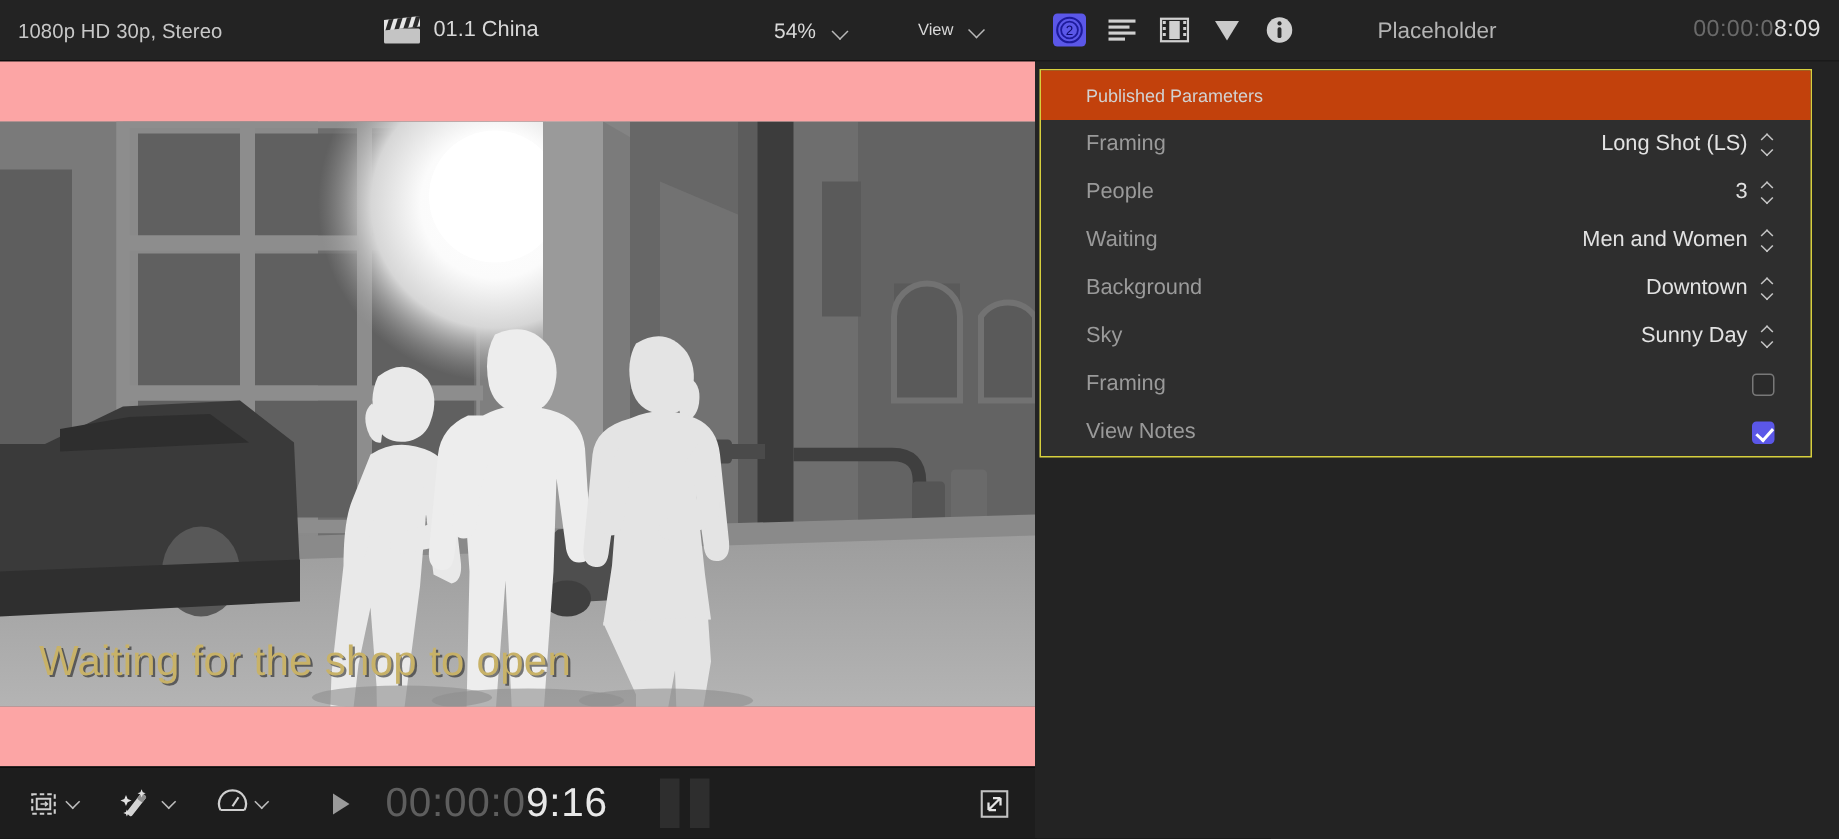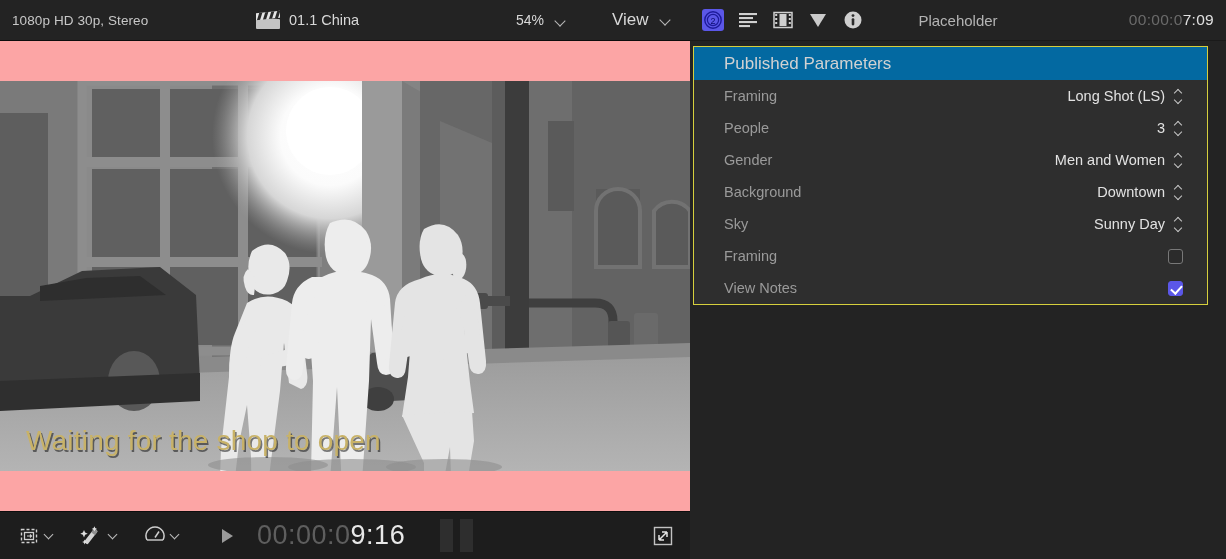--- a/index.html
+++ b/index.html
@@ -22,21 +22,21 @@
     position:relative;
   }
   .vt-left{ position:absolute; left:12px; font-size:13.5px; color:#c8c8c8; letter-spacing:.1px; }
   .vt-center{ position:absolute; left:256px; display:flex; align-items:center; gap:9px; }
   .clap{ width:24px; height:17px; position:relative; display:block; }
   .clap .board{ position:absolute; left:0; bottom:0; width:24px; height:10px; background:#c4c4c4; border-radius:1px;}
   .clap .top{ position:absolute; left:0; top:0; width:24px; height:7px; background:#e6e6e6; transform:skewY(-6deg); overflow:hidden;}
   .clap .top i{ position:absolute; top:-2px; width:3px; height:12px; background:#2a2a2a; transform:rotate(18deg); }
   .vt-title{ font-size:14.5px; color:#d8d8d8; }
   .vt-zoom{ position:absolute; left:516px; font-size:14px; color:#d8d8d8; }
-  .vt-view{ position:absolute; left:612px; font-size:17px; color:#d8d8d8; }
+  .vt-view{ position:absolute; left:612px; font-size:11px; color:#d8d8d8; }
   .chev{ display:inline-block; width:9px; height:9px; position:relative; margin-left:8px; vertical-align:middle;}
   .chev:after{
     content:""; position:absolute; left:0; top:0;
     width:7px; height:7px; border-right:1.6px solid #b8b8b8; border-bottom:1.6px solid #b8b8b8;
     transform:rotate(45deg);
   }
 
   .stage{ position:relative; height:470px; background:#fca5a5; display:flex; align-items:center; justify-content:center; }
   .frame{ position:relative; width:690px; height:390px; overflow:hidden; background:#8f8f8f; }
   .frame svg{ display:block; width:690px; height:390px; }
@@ -80,22 +80,22 @@
   .insp-tc{ position:absolute; right:12px; font-size:15.5px; color:#e0e0e0; letter-spacing:.3px;}
   .insp-tc .dim{ color:#6a6a6a; }
 
   .param-box{
     position:absolute; left:697px; top:0;
     margin-left:0;
     width:515px; border:1.5px solid #d6cf3d; background:#2e2e2e;
   }
   .param-box-pos{ position:absolute; left:3px; top:46px; width:515px; }
   .param-header{
-    height:33px; background:#0369a1; display:flex; align-items:center;
-    padding-left:30px; font-size:17px; color:#d2d2d2;
+    height:33px; background:#c2410c; display:flex; align-items:center;
+    padding-left:30px; font-size:12px; color:#d2d2d2;
   }
   .param-row{
     height:32px; display:flex; align-items:center; padding:0 24px 0 30px;
     font-size:14.5px;
   }
   .p-label{ color:#9a9a9a; flex:0 0 auto; }
   .p-value{ margin-left:auto; display:flex; align-items:center; gap:9px; color:#e2e2e2; }
   .stepper{ width:9px; height:15px; position:relative; }
   .stepper:before,.stepper:after{
     content:""; position:absolute; left:1px; width:5px; height:5px;
@@ -356,42 +356,42 @@
           <svg width="20" height="20" viewBox="0 0 20 20">
             <circle cx="10" cy="10" r="8.5" fill="#cfcfcf"></circle>
             <circle cx="10" cy="5.6" r="1.4" fill="#2b2b2b"></circle>
             <rect x="8.7" y="8.2" width="2.6" height="7.2" rx="1.1" fill="#2b2b2b"></rect>
           </svg>
         </div>
       </div>
 
       <div class="insp-title">Placeholder</div>
 
-      <div class="insp-tc"><span class="dim">00:00:0</span><span>7:09</span></div>
+      <div class="insp-tc"><span class="dim">00:00:0</span><span>8:09</span></div>
     </div>
 
     <div class="param-box param-box-pos">
       <div class="param-header">Published Parameters</div>
       <div id="rows">
           <div class="param-row">
             <div class="p-label">Framing</div>
             <div class="p-value">
               <span>Long Shot (LS)</span>
               <span class="stepper"></span>
             </div>
           </div>
           <div class="param-row">
             <div class="p-label">People</div>
             <div class="p-value">
               <span>3</span>
               <span class="stepper"></span>
             </div>
           </div>
           <div class="param-row">
-            <div class="p-label">Gender</div>
+            <div class="p-label">Waiting</div>
             <div class="p-value">
               <span>Men and Women</span>
               <span class="stepper"></span>
             </div>
           </div>
           <div class="param-row">
             <div class="p-label">Background</div>
             <div class="p-value">
               <span>Downtown</span>
               <span class="stepper"></span>

